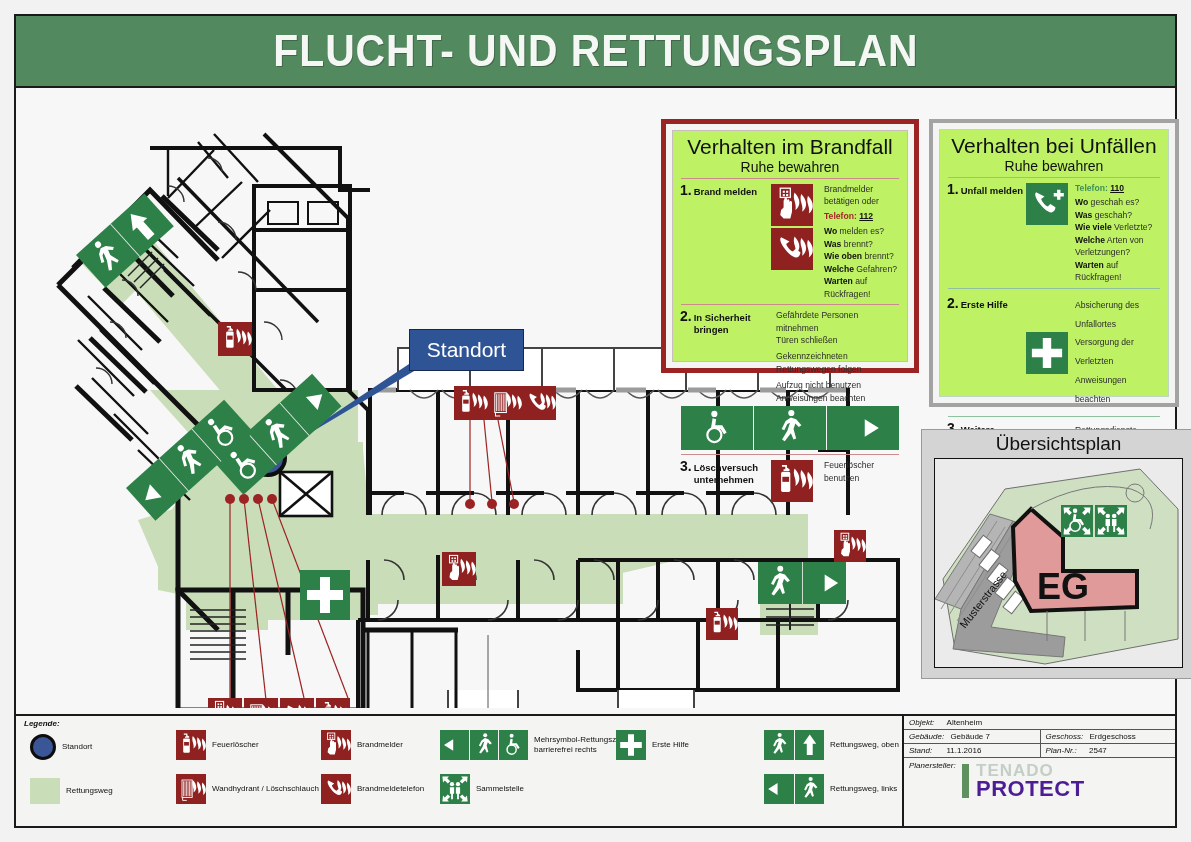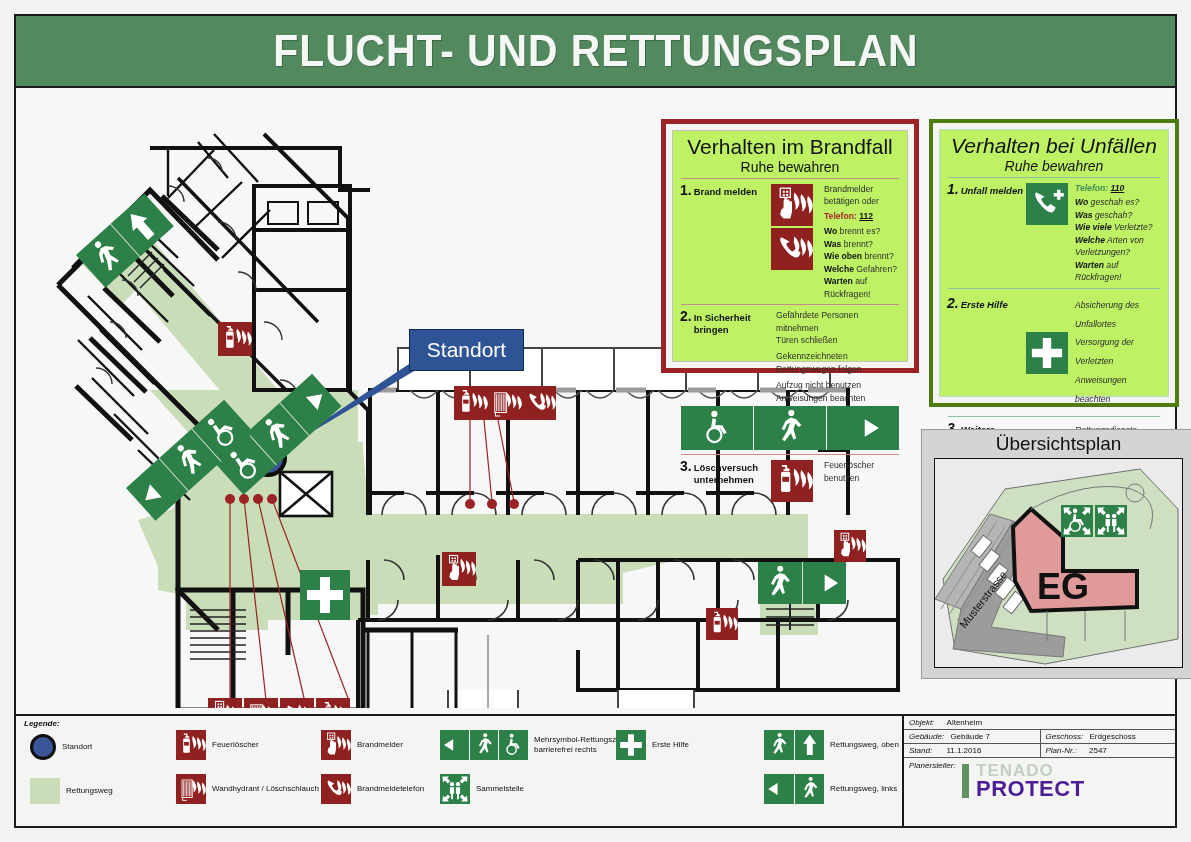--- a/index.html
+++ b/index.html
@@ -14,21 +14,21 @@
      transform:scaleX(.93);text-shadow:1px 1px 0 rgba(0,0,0,.25);}
 
   
   .panel{position:absolute;background:#f4f4f2;box-sizing:border-box;}
   .panel-inner{position:absolute;left:6px;top:6px;right:6px;bottom:6px;background:#bef264;box-sizing:border-box;}
   .p-title{text-align:center;font-size:21px;color:#111;margin:4px 0 0;font-weight:normal;}
   .p-sub{text-align:center;font-size:14px;color:#111;margin:0 0 3px;}
 
   .brand{left:645px;top:103px;width:258px;height:254px;border:5px solid #9b2323;}
   .brand .panel-inner{border:1px solid #c9bcbc;}
-  .acc{left:913px;top:103px;width:250px;height:288px;border:4px solid #4d7c0f;font-style:italic;}
+  .acc{left:913px;top:103px;width:250px;height:288px;border:4px solid #a3a3a3;}
   .acc .panel-inner{border:1px solid #bdd6c5;}
 
   .steprow{display:flex;padding:4px 7px 4px 7px;}
   .sep-r{border-top:1px solid #c98b8b;margin:0 8px;}
   .sep-g{border-top:1px solid #8fc0a0;margin:0 8px;}
   .stepno{font-size:14px;font-weight:bold;color:#111;line-height:1;padding-right:2px;}
   .stepttl{font-size:9.5px;font-weight:bold;color:#111;line-height:1.25;padding-top:3px;}
   .stepcol-a{width:84px;flex:0 0 84px;display:flex;align-items:flex-start;}
   .stepcol-b{width:56px;flex:0 0 56px;display:flex;flex-direction:column;align-items:center;gap:2px;padding-top:1px;}
   .stepcol-c{flex:1 1 auto;font-size:8.6px;color:#2b2b2b;line-height:1.45;padding-left:4px;}
@@ -579,21 +579,21 @@
                   <use href="#g-flame"></use>
                 </svg>
               </div>
       </div>
       <div class="stepcol-c">
         <div>Brandmelder betätigen oder</div>
         <div style="margin:2px 0 3px">
           <span class="tel">Telefon:</span>
           <span class="tel"><u>112</u></span>
         </div>
-        <div><span class="b">Wo</span><span> brennt es?</span></div>
+        <div><span class="b">Wo</span><span> melden es?</span></div>
         <div><span class="b">Was</span><span> brennt?</span></div>
         <div><span class="b">Wie oben</span><span> brennt?</span></div>
         <div><span class="b">Welche</span><span> Gefahren?</span></div>
         <div><span class="b">Warten</span><span> auf Rückfragen!</span></div>
       </div>
     </div>
     <div class="sep-r"></div>
 
     <div class="steprow" style="padding-bottom:2px">
       <div class="stepcol-a">

